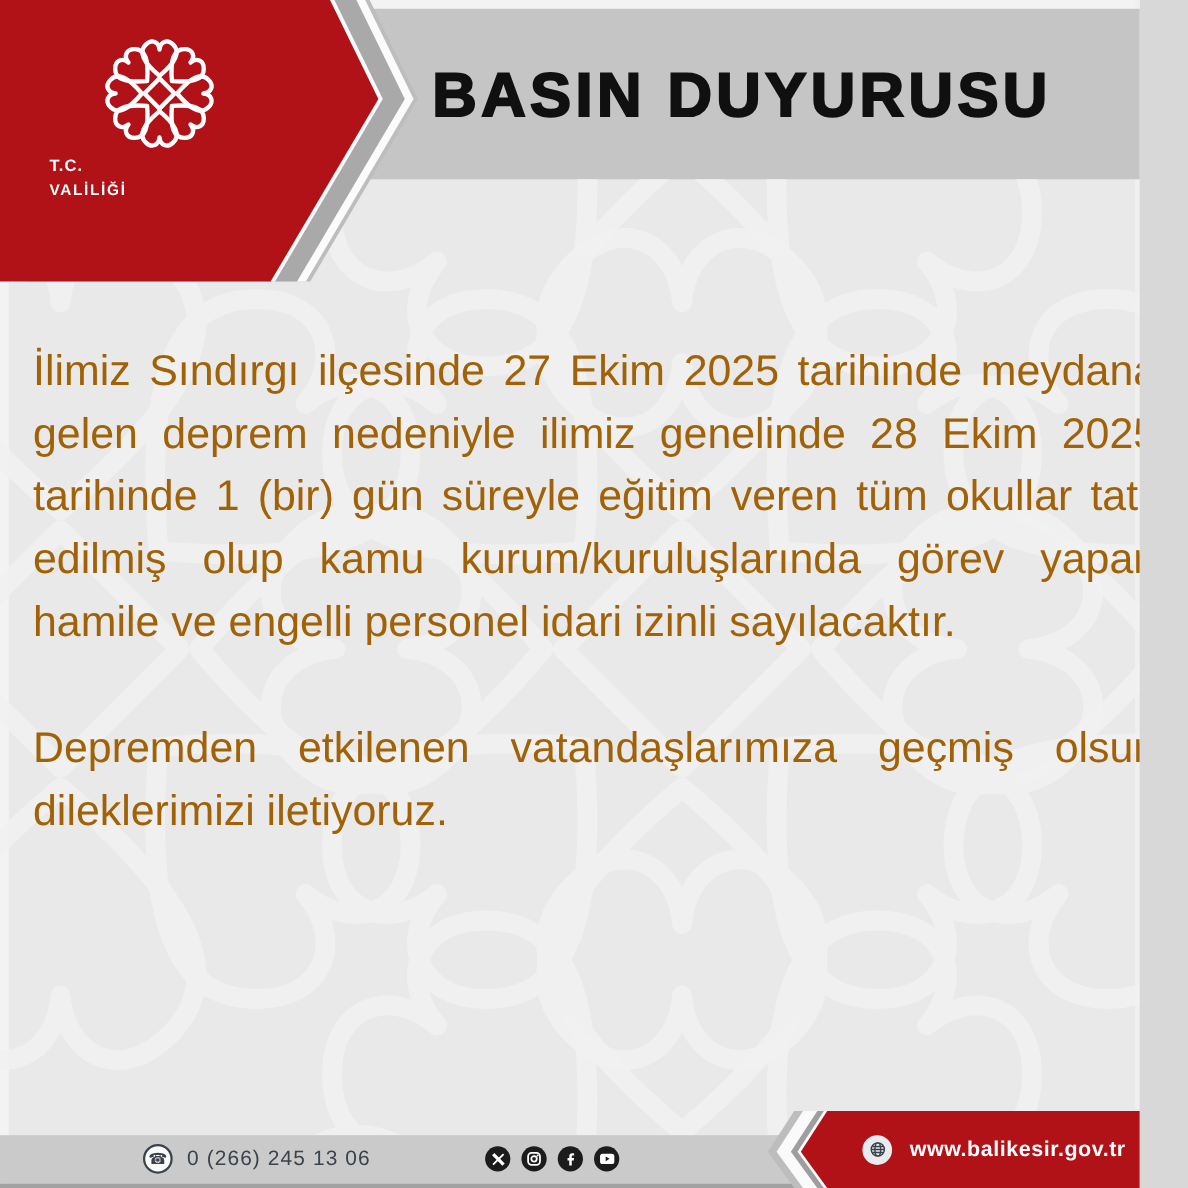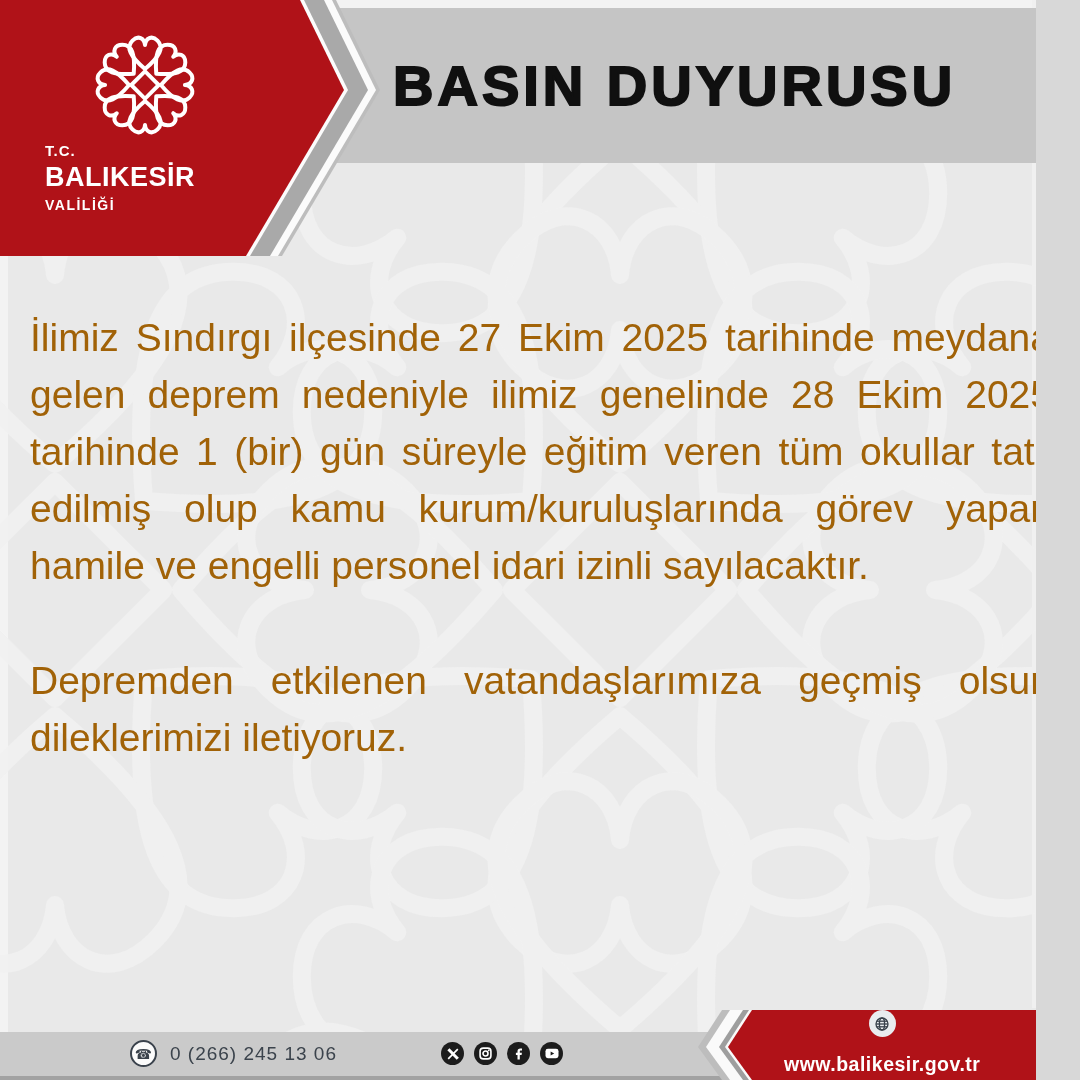--- a/index.html
+++ b/index.html
@@ -44,21 +44,21 @@
     box-sizing:border-box;display:flex;align-items:center;justify-content:center;
   }
   .phone-glyph{font-family:"DejaVu Sans",sans-serif;font-size:14px;line-height:1;color:#3a424c;}
   .phone-number{font-size:19px;letter-spacing:1px;color:#3b434c;white-space:nowrap;}
   .socials{left:441px;top:1042px;display:flex;gap:10px;}
   .social-circle{
     width:23px;height:23px;border-radius:50%;background:#1c1c1c;
     display:flex;align-items:center;justify-content:center;
   }
   .site-banner-svg{left:660px;top:1008px;}
-  .site-group{left:784px;top:1010px;height:70px;display:flex;align-items:center;gap:16px;flex-direction:column;}
+  .site-group{left:784px;top:1010px;height:70px;display:flex;align-items:center;gap:16px;}
   .globe-badge{
     width:27px;height:27px;border-radius:50%;background:#e9ecef;
     display:flex;align-items:center;justify-content:center;
   }
   .site-text{font-size:19.5px;font-weight:bold;letter-spacing:.5px;color:#ffffff;white-space:nowrap;}
 </style>
 </head>
 <body>
 
 <div class="canvas">
@@ -110,21 +110,20 @@
     <polygon points="0,0 300,0 344,90 246,256 0,256" fill="#fbfbfb" transform="translate(32,0)"></polygon>
     <polygon points="0,0 300,0 344,90 246,256 0,256" fill="#a9a9a9" transform="translate(24,0)"></polygon>
     <polygon points="0,0 300,0 344,90 246,256 0,256" fill="#fcfcfc" transform="translate(4,0)"></polygon>
     <polygon points="0,0 300,0 344,90 246,256 0,256" fill="#b01218"></polygon>
   </svg>
   <svg class="abs emblem-main" viewBox="-100 -100 200 200">
     <use href="#emblem" stroke="#ffffff" stroke-width="7"></use>
   </svg>
   <div class="abs pennant-text">
     <div class="tc">T.C.</div>
-    <div class="city">BALIKESİR</div>
     <div class="gov">VALİLİĞİ</div>
   </div>
 
   <div class="abs body-text">
     <p>İlimiz Sındırgı ilçesinde 27 Ekim 2025 tarihinde meydana gelen deprem nedeniyle ilimiz genelinde 28 Ekim 2025 tarihinde 1 (bir) gün süreyle eğitim veren tüm okullar tatil edilmiş olup kamu kurum/kuruluşlarında görev yapan hamile ve engelli personel idari izinli sayılacaktır.</p>
     <p>Depremden etkilenen vatandaşlarımıza geçmiş olsun dileklerimizi iletiyoruz.</p>
   </div>
 
   <div class="abs footer-bar"></div>
   <div class="abs footer-strip"></div>

